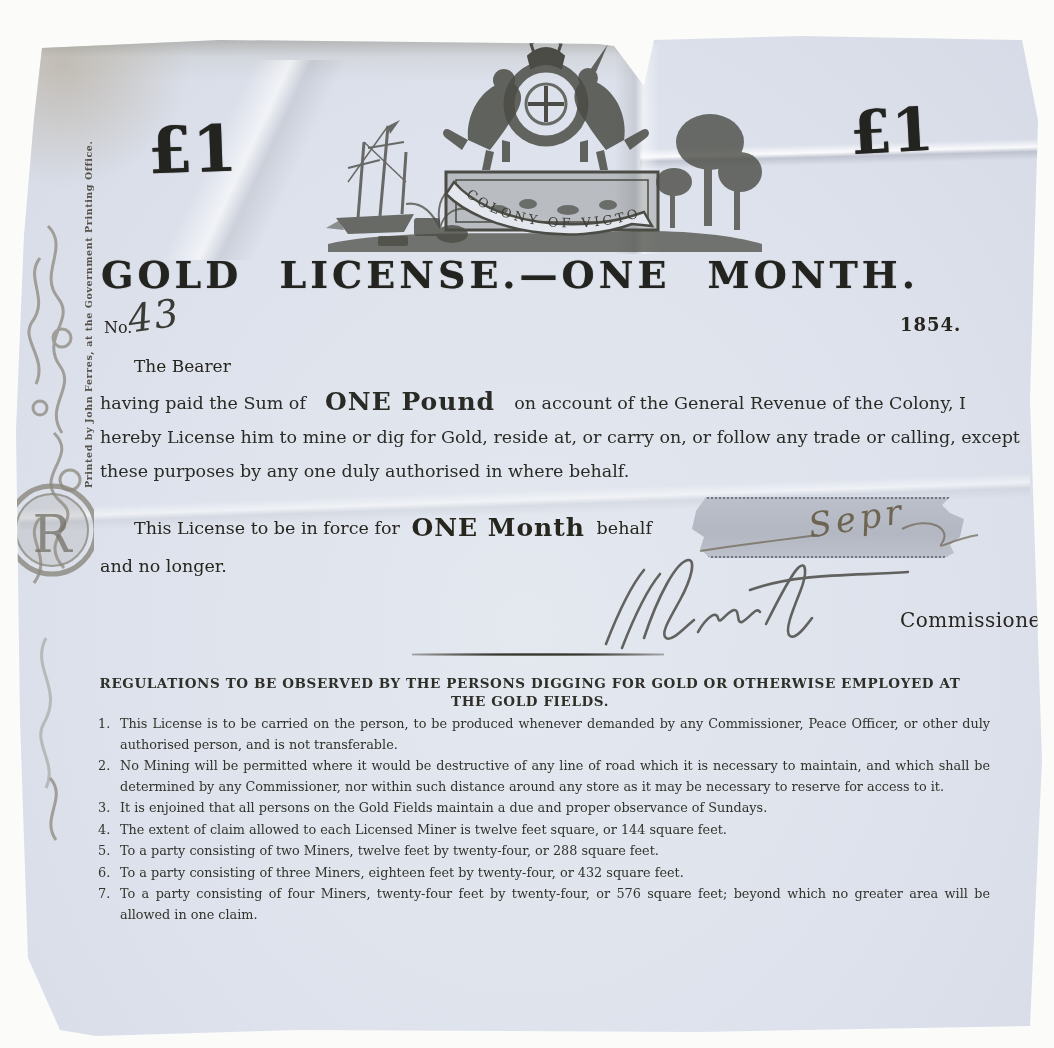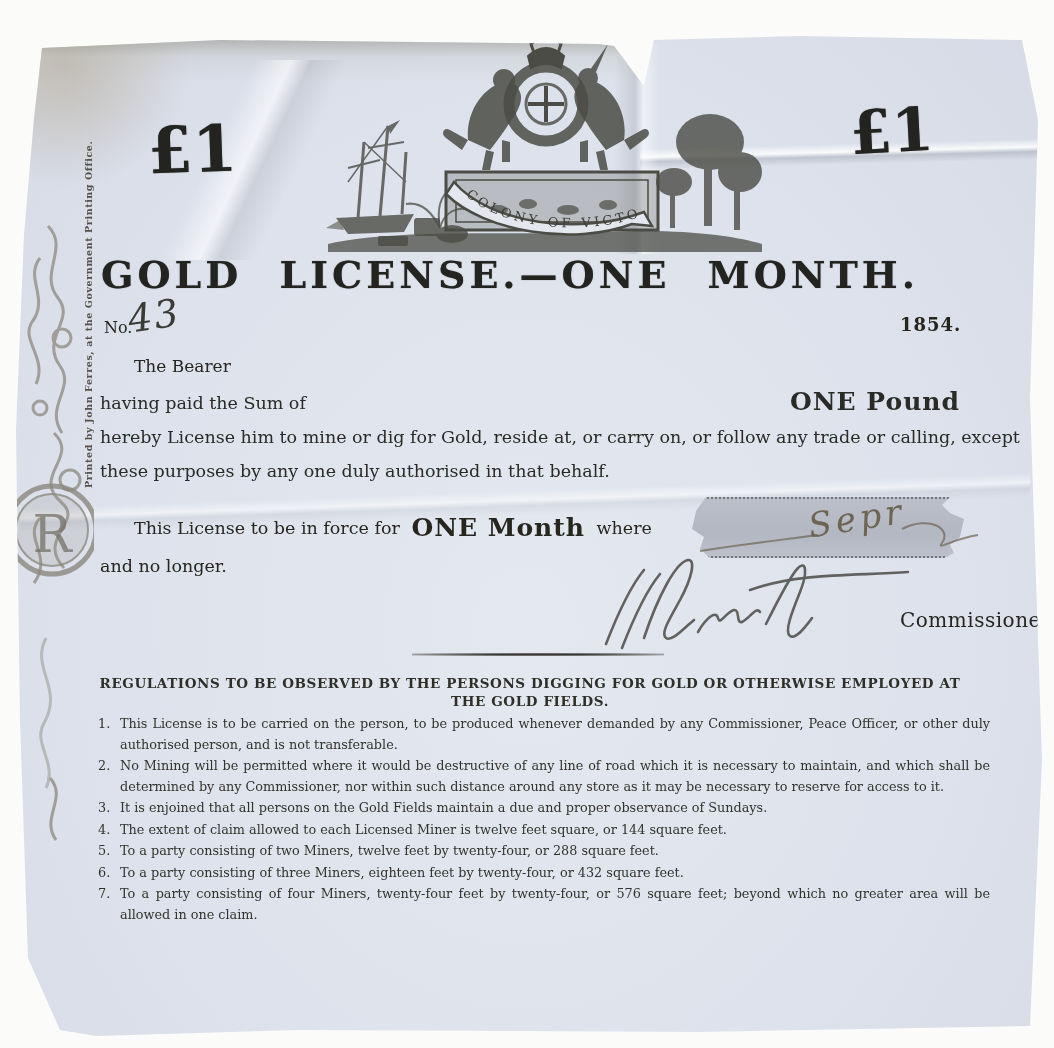--- a/index.html
+++ b/index.html
@@ -208,29 +208,30 @@
 
   <div class="no-label">No.</div>
   <div class="no-value">43</div>
   <div class="year">1854.</div>
 
   <div class="bearer">The Bearer</div>
   <div class="para">
     <div class="pline">
       <span>having paid the Sum of</span>
       <span class="bold-big">ONE Pound</span>
+      <span>on account of the General Revenue of the Colony, I</span>
     </div>
     <div class="pline just" style="text-align:justify;text-align-last:justify;">hereby License him to mine or dig for Gold, reside at, or carry on, or follow any trade or calling, except</div>
-    <div class="pline last">these purposes by any one duly authorised in that behalf.</div>
+    <div class="pline last">these purposes by any one duly authorised in where behalf.</div>
   </div>
 
   <div class="force-line">
     <span>This License to be in force for</span>
     <span class="bold-big">ONE Month</span>
-    <span>where</span>
+    <span>behalf</span>
   </div>
   <div class="stamp-box"></div>
   <div class="stamp-month">Sepr</div>
   <svg class="stamp-tail" width="310" height="80" viewBox="0 0 310 80">
     <path d="M10 56 C 60 48, 100 44, 128 40 M212 34 C 240 20, 262 34, 252 48 C 246 56, 262 44, 288 40" fill="none" stroke="#6d6452" stroke-width="2" opacity="0.7"></path>
   </svg>
 
   <svg class="signature" width="320" height="110" viewBox="0 0 320 110">
     <g fill="none" stroke="#4c4c48" stroke-width="2.6" opacity="0.85" stroke-linecap="round">
       <path d="M6 96 C 20 60, 34 34, 44 22"></path>

